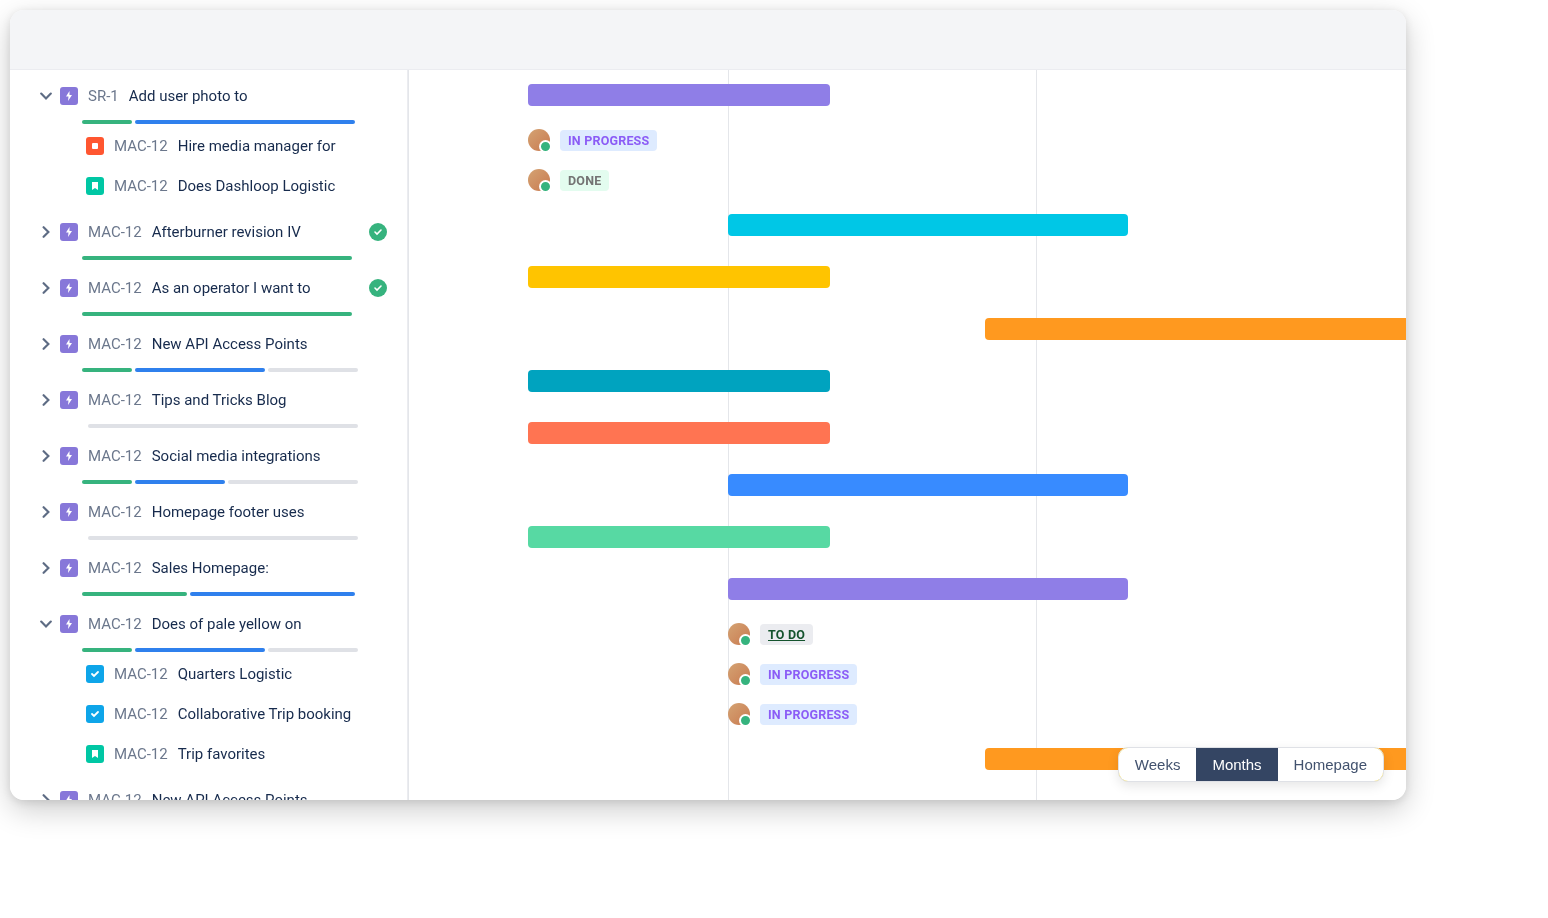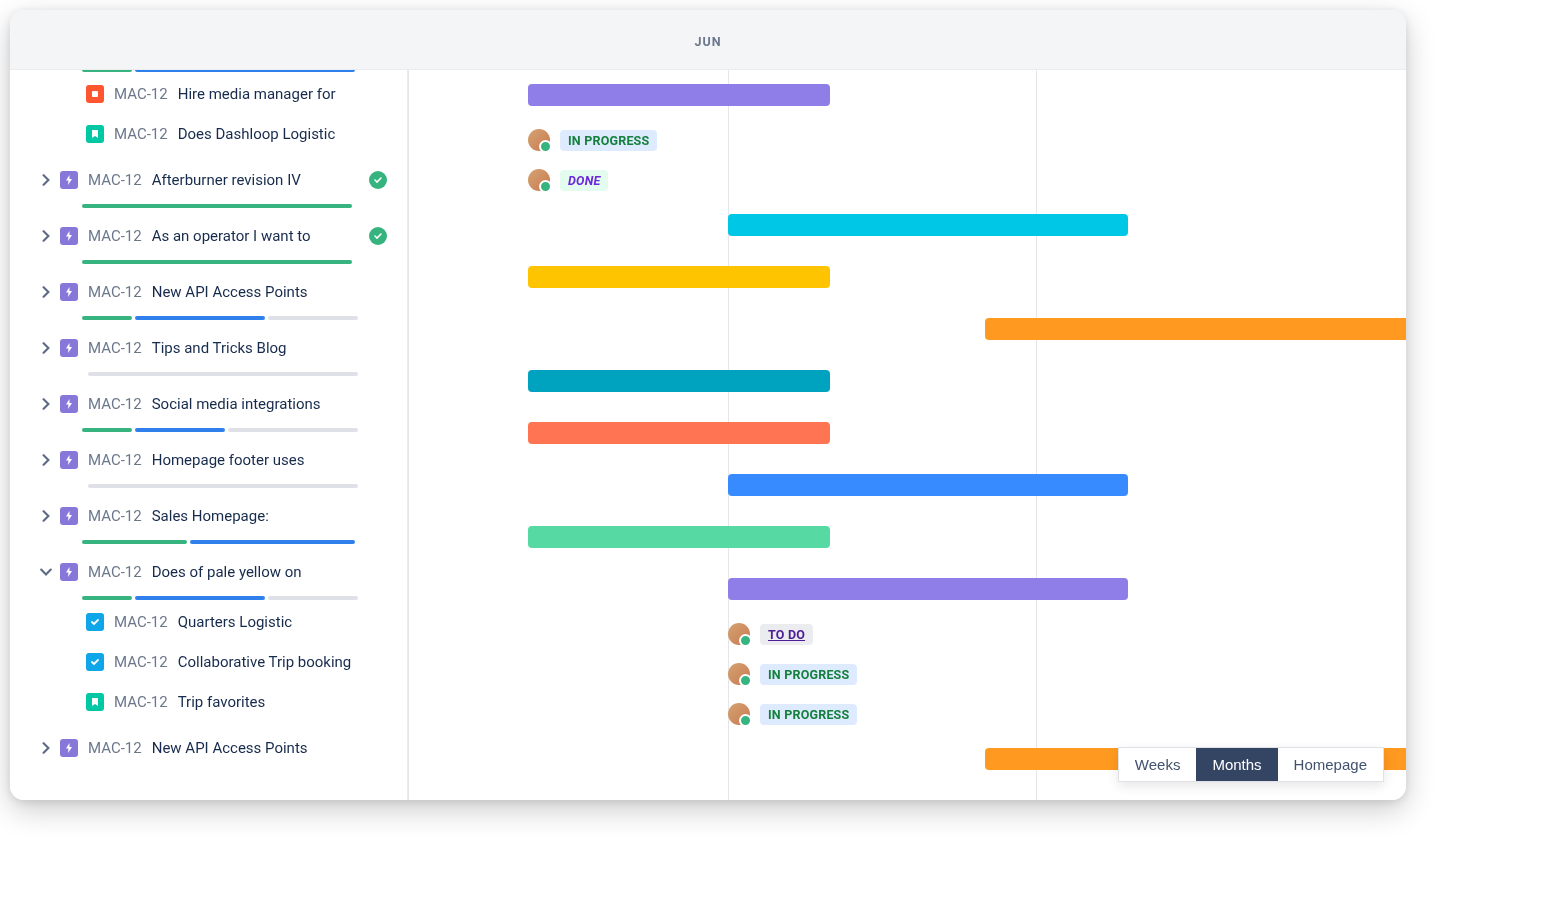--- a/index.html
+++ b/index.html
@@ -34,40 +34,53 @@
   .seg-blue  { background: #2F80ED; }
   .seg-grey  { background: #DFE1E6; }
 
   
   .gridline { position:absolute; top:0; bottom:0; width:1px; background:#E4E6EA; }
   .bar { position: absolute; height: 22px; border-radius: 4px; }
   .task { position: absolute; display: flex; align-items: center; gap: 10px; }
   .avatar { width: 22px; height: 22px; border-radius: 50%; background: linear-gradient(135deg,#d4a373,#c97a50); position: relative; flex-shrink:0; }
   .avatar::after { content:""; position:absolute; right:-2px; bottom:-2px; width:9px; height:9px; background:#36B37E; border:2px solid #fff; border-radius:50%; }
   .status { font-size: 12.5px; font-weight: 700; padding: 3px 8px; border-radius: 4px; letter-spacing: 0.2px; }
-  .status.inprog { background: #DEEBFF; color: #15803d; }
-  .status.done   { background: #E3FCEF; color: #6d28d9; font-style: italic; }
-  .status.todo   { background: #EBECF0; color: #4c1d95; text-decoration: underline; }
-
-  .zoom { position: absolute; right: 22px; bottom: 18px; display:flex; background:#fde047; border:1px solid #DFE1E6; border-radius:1px; box-shadow:0 4px 12px rgba(0,0,0,0.1); overflow:hidden; }
+  .status.inprog { background: #DEEBFF; color: #8b5cf6; }
+  .status.done   { background: #E3FCEF; color: #737373; }
+  .status.todo   { background: #EBECF0; color: #14532d; text-decoration: underline; }
+
+  .zoom { position: absolute; right: 22px; bottom: 18px; display:flex; background:#fde047; border:1px solid #DFE1E6; border-radius:10px; box-shadow:0 4px 12px rgba(0,0,0,0.1); overflow:hidden; }
   .zoom button { border:none; background:#fff; padding:8px 16px; font-size:15px; color:#42526E; cursor:pointer; }
   .zoom button.active { background:#344563; color:#fff; }
 </style>
 </head>
 <body>
 
 <div class="frame">
   <div class="header">
     <div class="header-months">
-      <div class="month">JUN</div>
     </div>
   </div>
 
   <div class="body">
     <div class="epic-col" id="epic-col">
+        <div class="row epic">
+          <span class="chev">
+            <svg viewBox="0 0 10 10" width="12" height="12">
+              <path d="M1 3 L5 7 L9 3" stroke="#5E6C84" stroke-width="1.8" fill="none" stroke-linecap="round"></path>
+            </svg>
+          </span>
+          <span class="icon epic">
+            <svg viewBox="0 0 10 10">
+              <path d="M5.5 0 L2 5.5 H4.5 L4 10 L8 4 H5.5 Z" fill="white"></path>
+            </svg>
+          </span>
+          <span class="key">SR-1</span>
+          <span class="title">Add user photo to</span>
+        </div>
         <div class="prog-wrap">
           <div class="prog-seg seg-green" style="width: 50px;"></div>
           <div class="prog-seg seg-blue" style="width: 220px; margin-left: 3px;"></div>
           <div class="prog-seg seg-grey" style="width: 0px; margin-left: 3px;"></div>
         </div>
         <div class="row child">
           <span class="icon story-red">
             <svg viewBox="0 0 10 10">
               <rect x="2" y="2" width="6" height="6" rx="1" fill="white"></rect>
             </svg>

